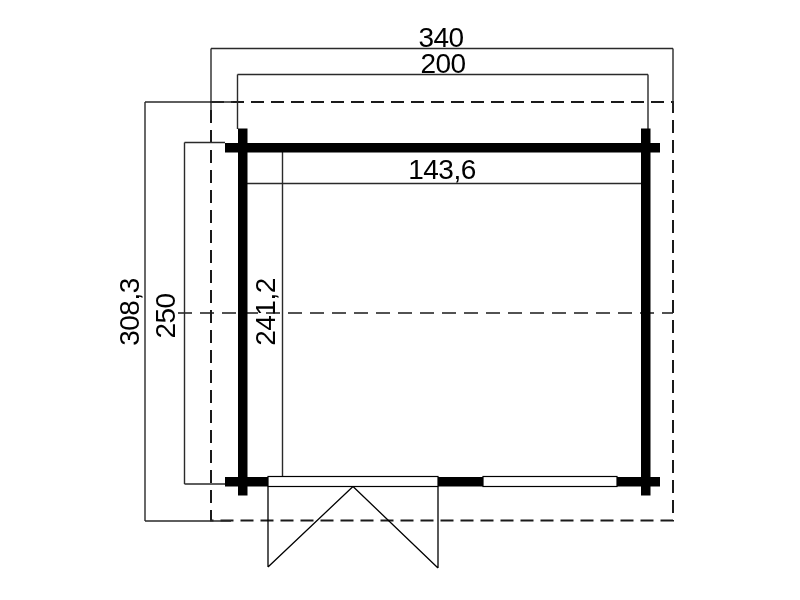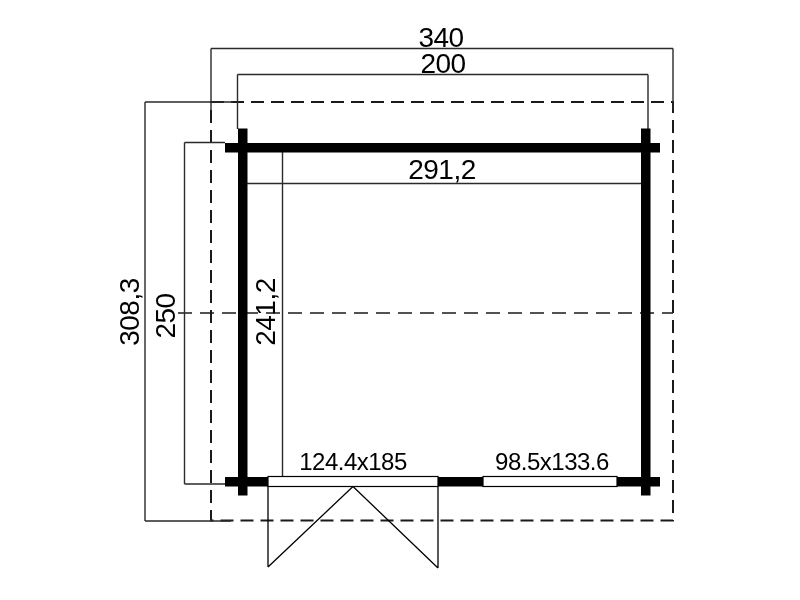--- a/index.html
+++ b/index.html
@@ -72,25 +72,23 @@
 
     <rect x="483" y="476.5" width="134" height="10" fill="#ffffff" stroke="#000000" stroke-width="1.2"></rect>
 
     <path d="M268 486.5 V567 M438 486.5 V568 M353 486.5 L268 567 M353 486.5 L438 568" fill="none" stroke="#000000" stroke-width="1.3"></path>
   </svg>
 
   <div class="dim-label" style="left:411px; top:24px; width:60px;">340</div>
 
   <div class="dim-label" style="left:413px; top:50px; width:60px;">200</div>
 
-  <div class="dim-label" style="left:402px; top:156px; width:80px;">291,2</div>
+  <div class="dim-label" style="left:402px; top:156px; width:80px;">143,6</div>
 
   <div class="dim-label vertical" style="left:90px; top:298px; width:80px; height:28px;">308,3</div>
 
   <div class="dim-label vertical" style="left:131px; top:302px; width:70px; height:28px;">250</div>
 
   <div class="dim-label vertical" style="left:226px; top:298px; width:80px; height:28px;">241,2</div>
 
-  <div class="dim-label small" style="left:293px; top:450px; width:120px;">124.4x185</div>
 
-  <div class="dim-label small" style="left:487px; top:450px; width:130px;">98.5x133.6</div>
 
 </div>
 
 </body></html>

